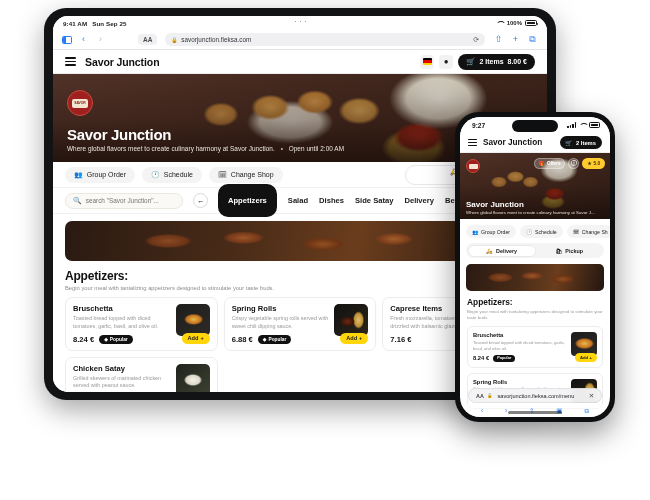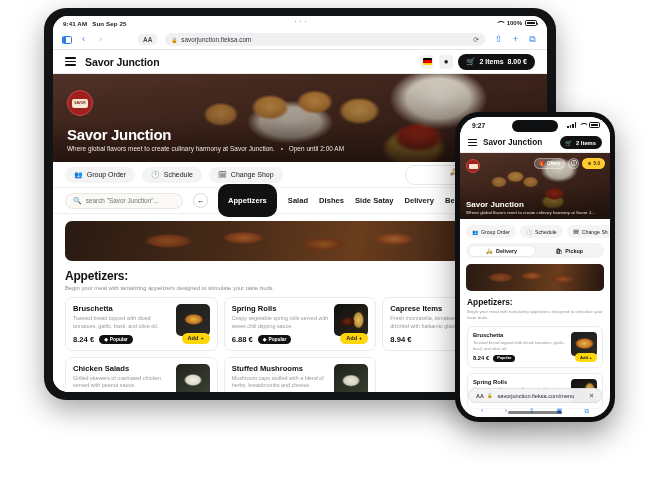--- a/index.html
+++ b/index.html
@@ -598,47 +598,38 @@
                 <span>+</span>
               </span>
             </div>
           </div>
 
           <div class="card">
             <div class="card-body">
               <div class="card-name">Caprese Items</div>
               <div class="card-desc">Fresh mozzarella, tomatoes, and basil drizzled with balsamic glaze.</div>
               <div class="card-foot">
-                <span class="card-price">8.94 €</span>
+                <span class="card-price">7.16 €</span>
               </div>
             </div>
             <div class="thumb-wrap">
               <div class="thumb t-caprese"></div>
             </div>
           </div>
 
           <div class="card">
             <div class="card-body">
-              <div class="card-name">Chicken Salads</div>
+              <div class="card-name">Chicken Satay</div>
               <div class="card-desc">Grilled skewers of marinated chicken served with peanut sauce.</div>
             </div>
             <div class="thumb-wrap">
               <div class="thumb t-satay"></div>
             </div>
           </div>
 
-          <div class="card">
-            <div class="card-body">
-              <div class="card-name">Stuffed Mushrooms</div>
-              <div class="card-desc">Mushroom caps stuffed with a blend of herbs, breadcrumbs and cheese.</div>
-            </div>
-            <div class="thumb-wrap">
-              <div class="thumb t-mush"></div>
-            </div>
-          </div>
 
         </div>
       </div>
     </div>
   </div>
 
   <div class="phone">
     <div class="phone-screen">
 
       <div class="ph-status">

